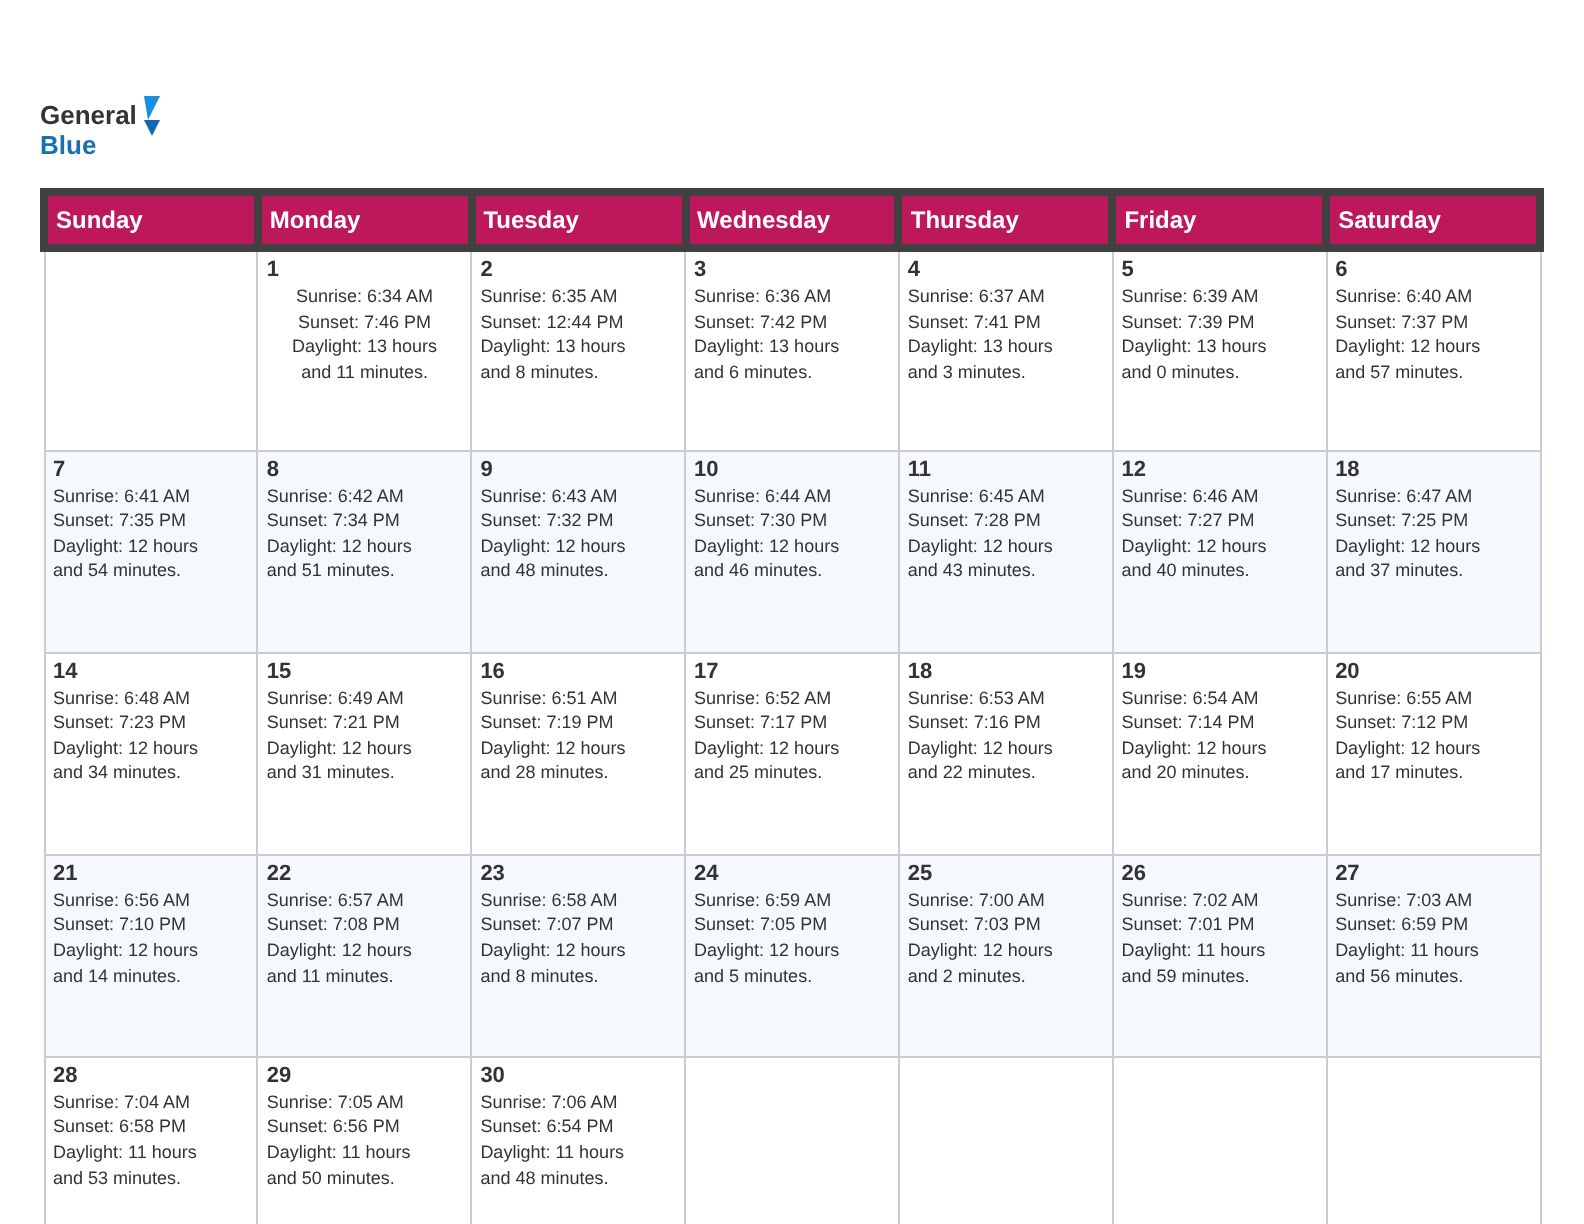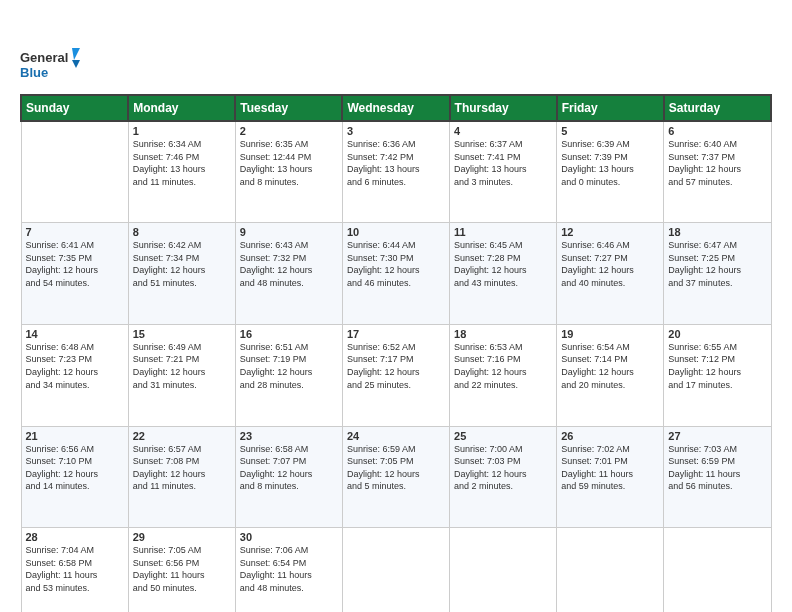--- a/index.html
+++ b/index.html
@@ -42,27 +42,27 @@
       color: #555;
     }
     .calendar {
       flex: 1;
       border: 1px solid #ccc;
       border-collapse: collapse;
       width: 100%;
       table-layout: fixed;
     }
     .calendar th {
-      background: #15803d;
+      background: #be185d;
       color: #fff;
       font-size: 12px;
       font-weight: bold;
       padding: 5px 4px;
       text-align: left;
-      border: 2px solid #404040;
+      border: 4px solid #404040;
     }
     .calendar td {
       border: 1px solid #ccc;
       vertical-align: top;
       padding: 3px 4px;
       font-size: 9.5px;
       color: #333;
       height: 82px;
     }
     .day-num {
@@ -109,21 +109,21 @@
           <th>Thursday</th>
           <th>Friday</th>
           <th>Saturday</th>
         </tr>
     </thead>
     <tbody id="cal-body">
     <tr>
           <td class="empty"></td>
           <td>
             <span class="day-num">1</span>
-            <div class="cell-info" style="white-space: pre-line;">Sunrise: 6:34 AM
+            <div class="cell-info" style="white-space: pre-line; text-align: center;">Sunrise: 6:34 AM
 Sunset: 7:46 PM
 Daylight: 13 hours
 and 11 minutes.</div>
           </td>
           <td>
             <span class="day-num">2</span>
             <div class="cell-info" style="white-space: pre-line;">Sunrise: 6:35 AM
 Sunset: 12:44 PM
 Daylight: 13 hours
 and 8 minutes.</div>

